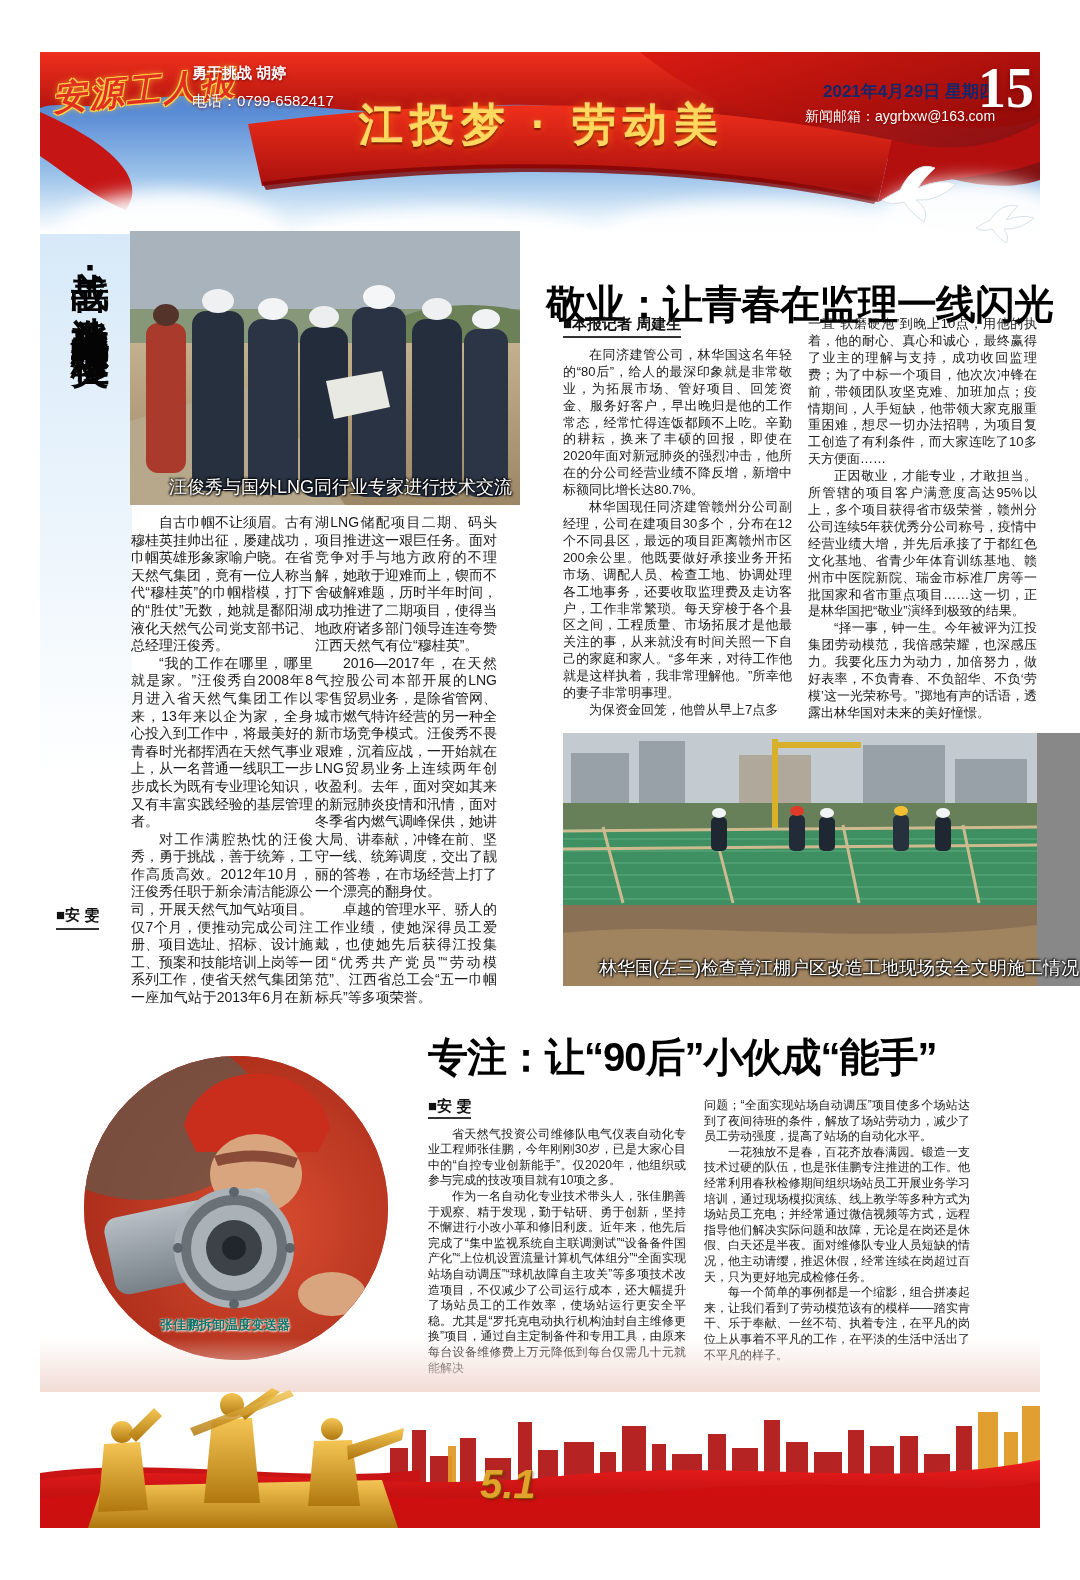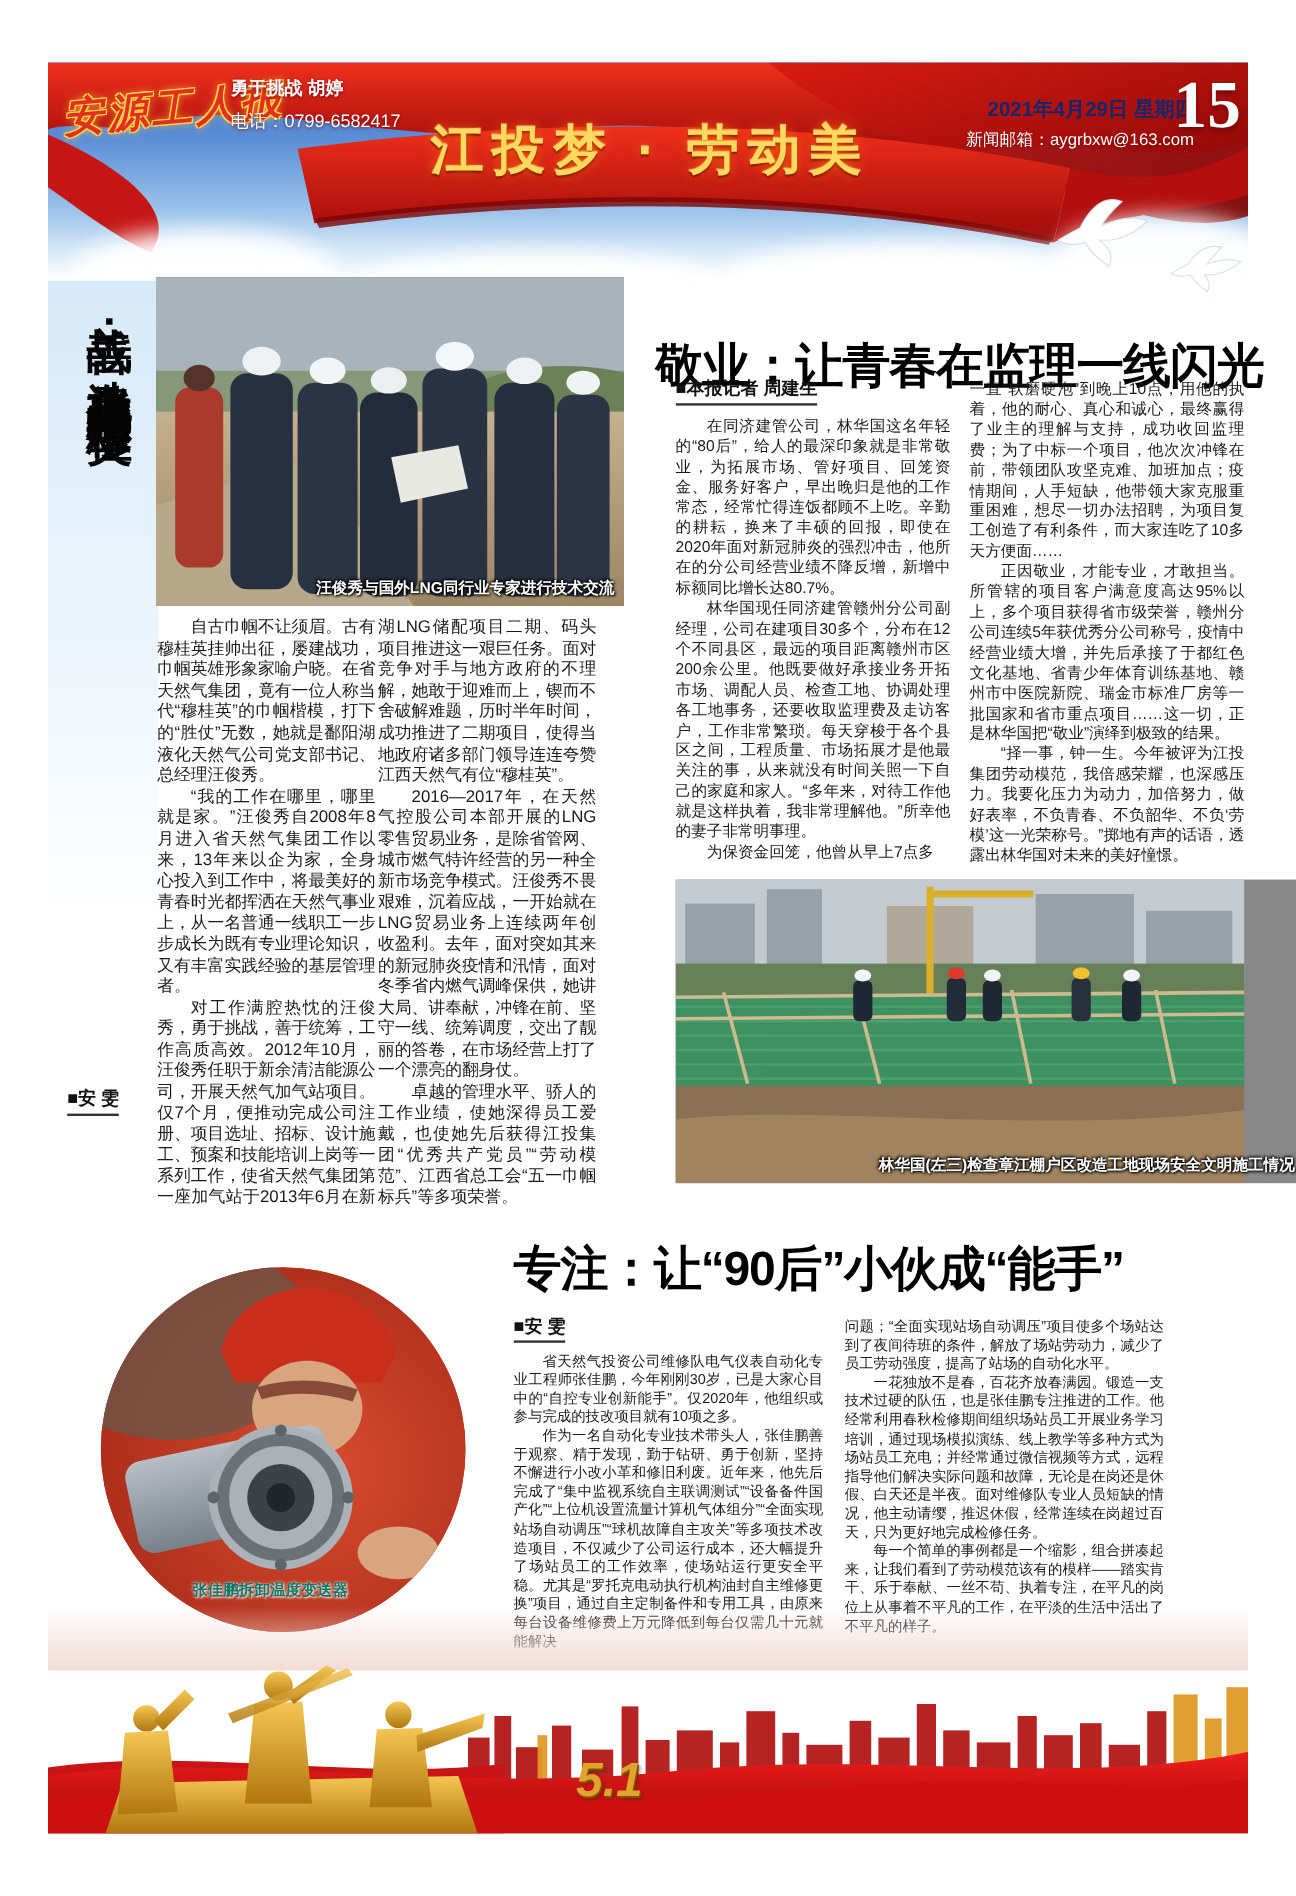--- a/index.html
+++ b/index.html
@@ -30,21 +30,21 @@
   .left-sky{position:absolute;left:40px;top:234px;width:92px;height:540px;
         background:linear-gradient(180deg,#d7e9f8 0%,#ecf5fc 55%,#ffffff 100%);}
   .v-headline{position:absolute;left:50px;top:240px;height:660px;width:80px;
         writing-mode:vertical-rl;text-orientation:upright;font-size:38px;font-weight:900;
         color:#050505;letter-spacing:3px;line-height:80px;}
   .byline{display:inline-block;font-size:15px;font-weight:bold;color:#111;
         border-bottom:2px solid #333;padding-bottom:3px;}
   .byline-left{position:absolute;left:56px;top:906px;}
   .photo{position:absolute;overflow:hidden;background:#888;}
   .photo-left{left:130px;top:231px;width:390px;height:274px;}
-  .photo-caption{position:absolute;right:8px;bottom:6px;font-size:13px;font-weight:bold;color:#fff;
+  .photo-caption{position:absolute;right:8px;bottom:6px;font-size:18px;font-weight:normal;color:#fff;
         text-shadow:0 0 3px #000,1px 1px 2px #000,-1px -1px 2px #000;z-index:2;white-space:nowrap;padding-left:12px;}
   .cols{position:absolute;display:flex;overflow:hidden;text-align:justify;}
   .cols .col p{margin:0;text-indent:2em;}
   .cols .col p.no-indent{text-indent:0;}
   .cols-left{left:131px;top:514px;width:378px;height:494px;gap:2px;
         font-size:14px;line-height:17.6px;}
   .cols-left .col{width:182px;}
   
   .headline-right{position:absolute;left:546px;top:240px;width:494px;font-size:40px;
         font-weight:900;letter-spacing:-1px;color:#000;white-space:nowrap;margin-top:37px;}

